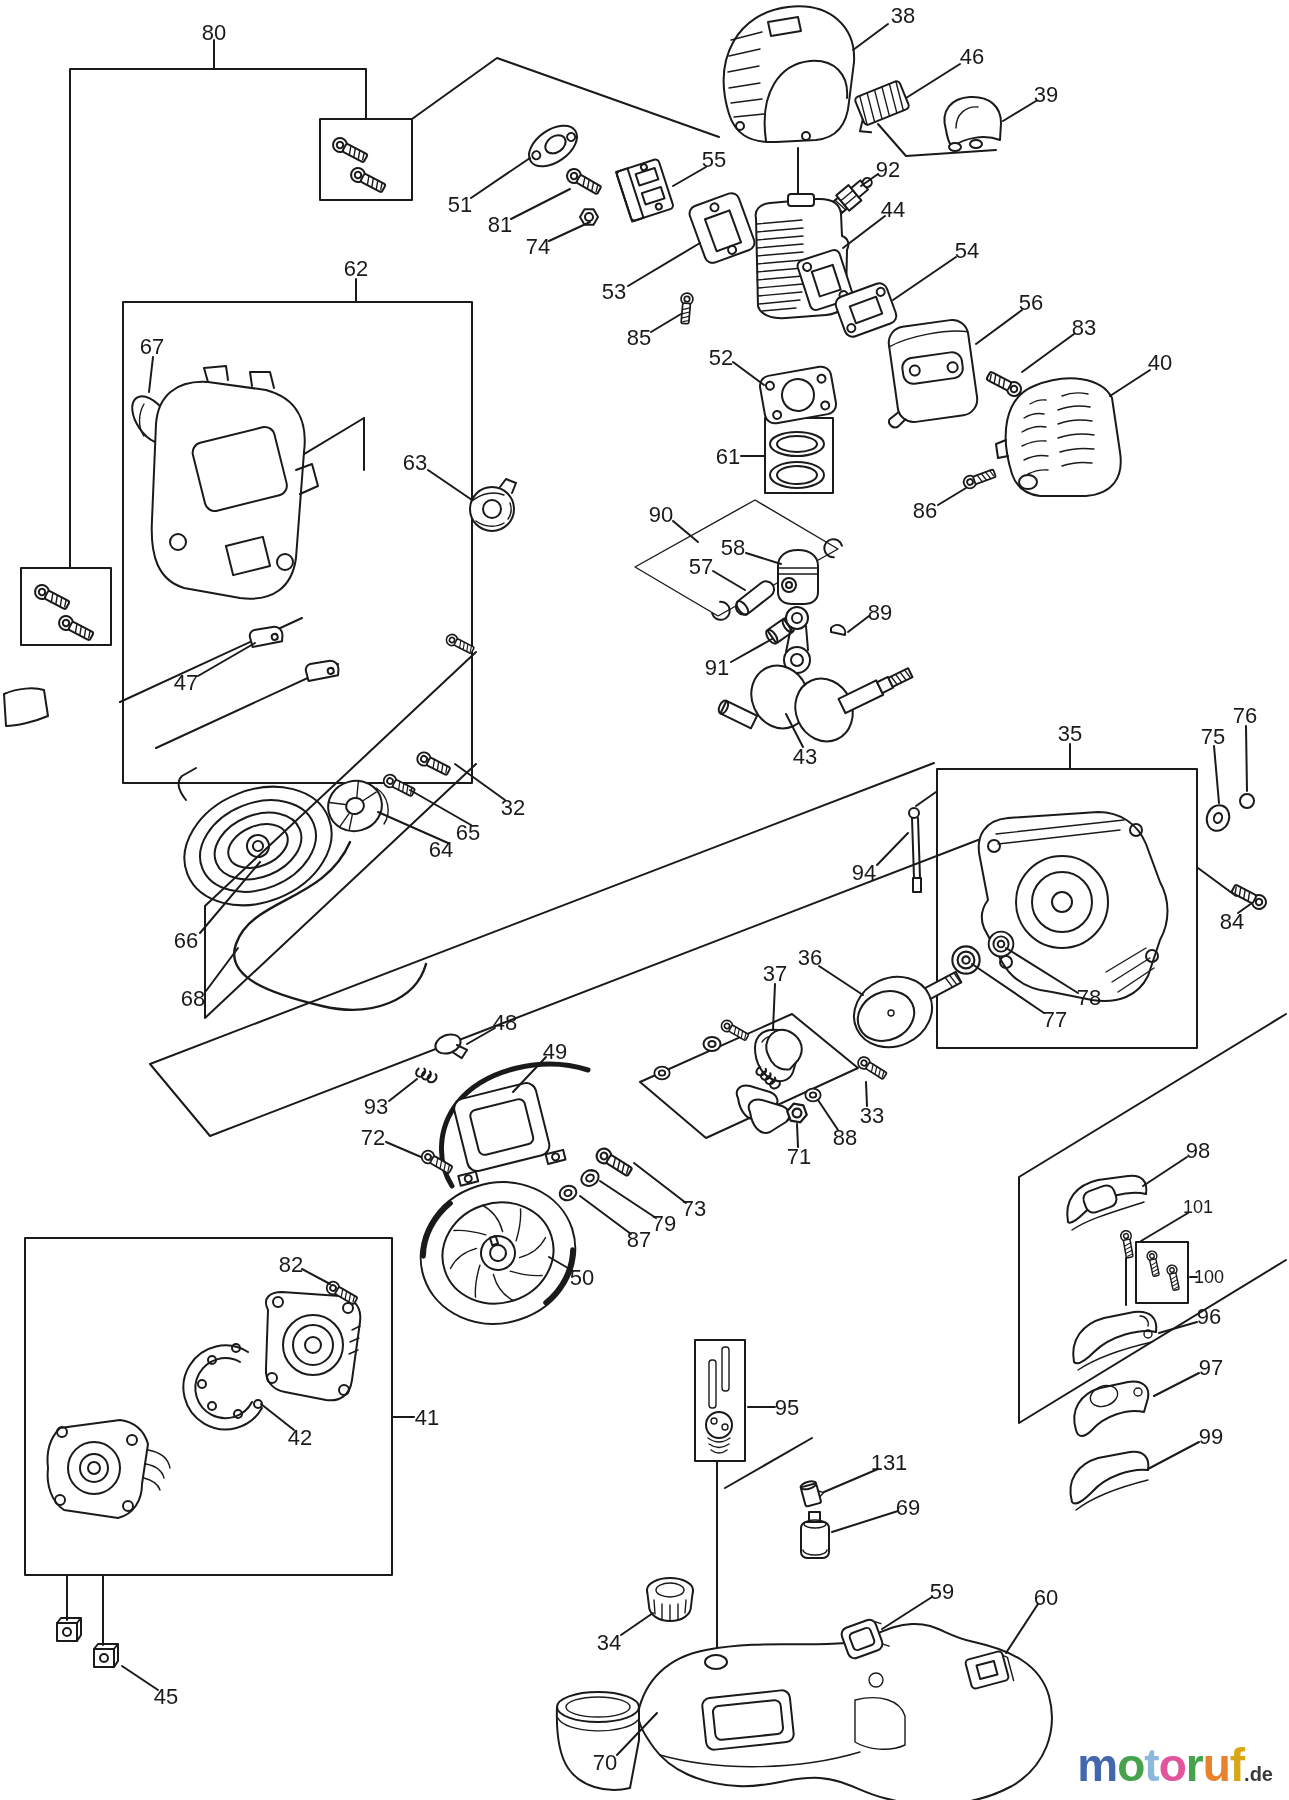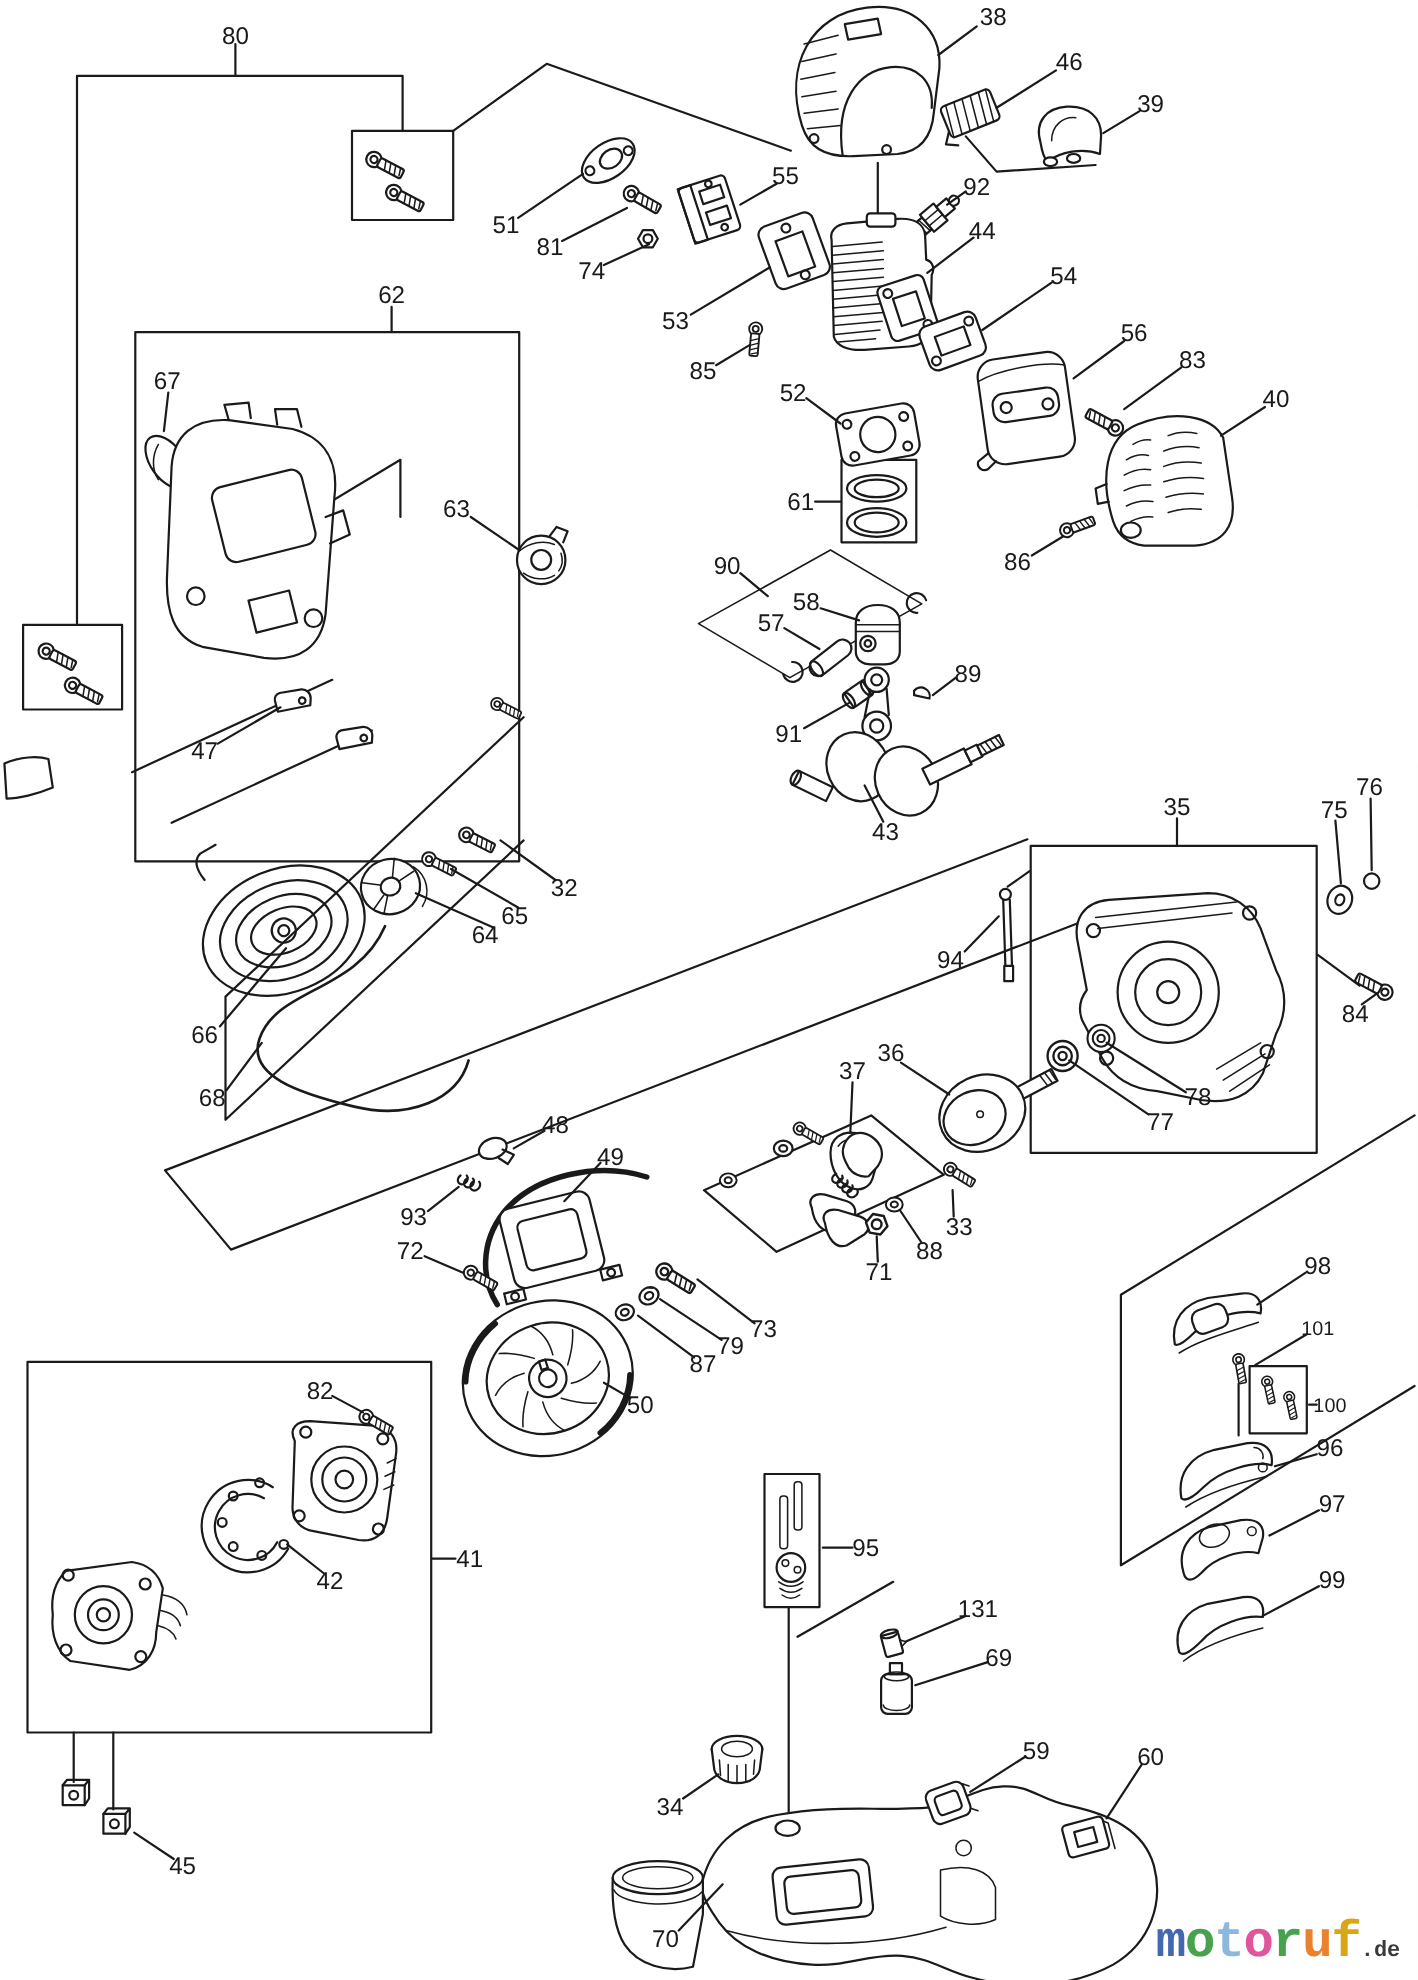--- a/index.html
+++ b/index.html
@@ -6,21 +6,21 @@
   #stage{position:relative;width:1289px;height:1800px;background:#ffffff;margin:0 auto;overflow:hidden;
          font-family:"Liberation Sans", sans-serif;}
   svg{position:absolute;left:0;top:0;}
   svg *{stroke:#1a1a1a;stroke-width:2;fill:none;stroke-linejoin:round;stroke-linecap:round;}
   svg .w{fill:#ffffff;}
   svg .thin{stroke-width:1.4;}
   svg .lead{stroke-width:1.7;}
   svg .frame{stroke-width:2.4;}
   svg .heavy{stroke-width:5;}
   svg text{stroke:none;fill:#1a1a1a;font-family:"Liberation Sans",sans-serif;text-anchor:middle;}
-  #logo{position:absolute;right:16px;bottom:8px;font-family:Liberation Mono, monospace;font-weight:bold;
+  #logo{position:absolute;right:16px;bottom:8px;font-family:Liberation Sans, sans-serif;font-weight:bold;
         font-size:46px;letter-spacing:-1px;white-space:nowrap;}
   #logo .suffix{font-size:20px;font-weight:bold;letter-spacing:0;}
 </style>
 </head>
 <body>
 
 <div id="stage">
 <svg id="dg" width="1289" height="1800" viewBox="0 0 1289 1800">
 
   <defs>

